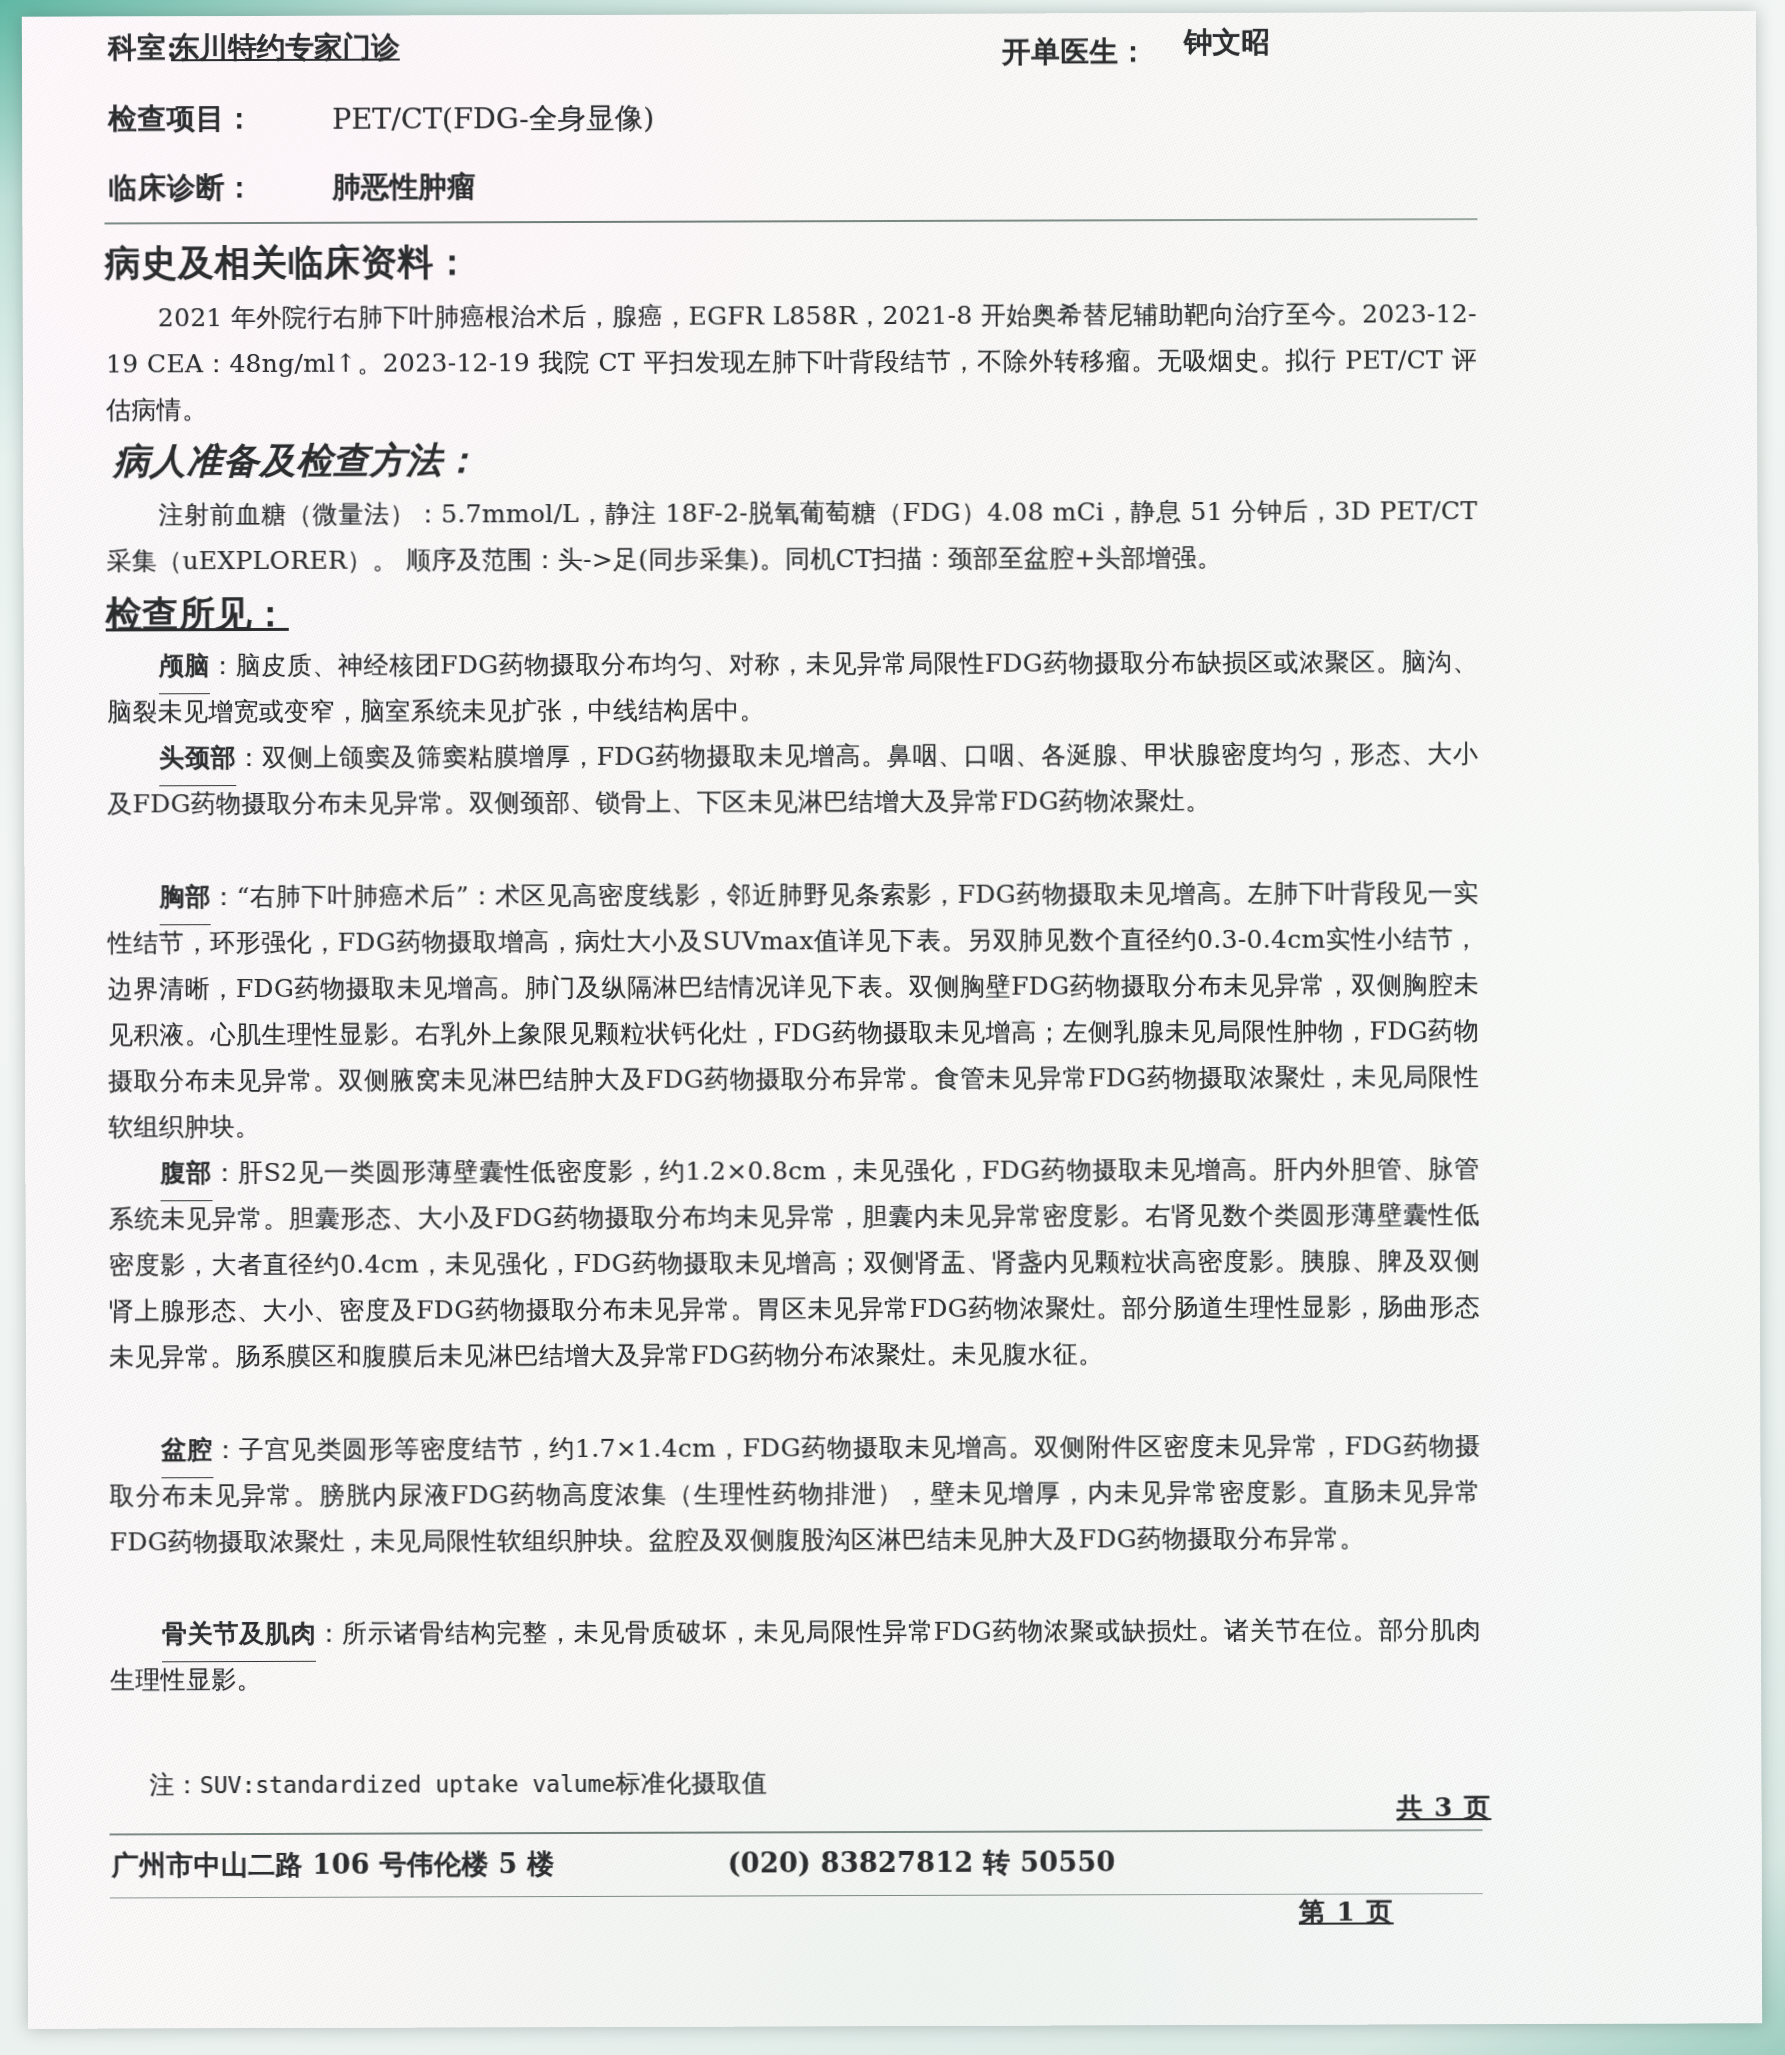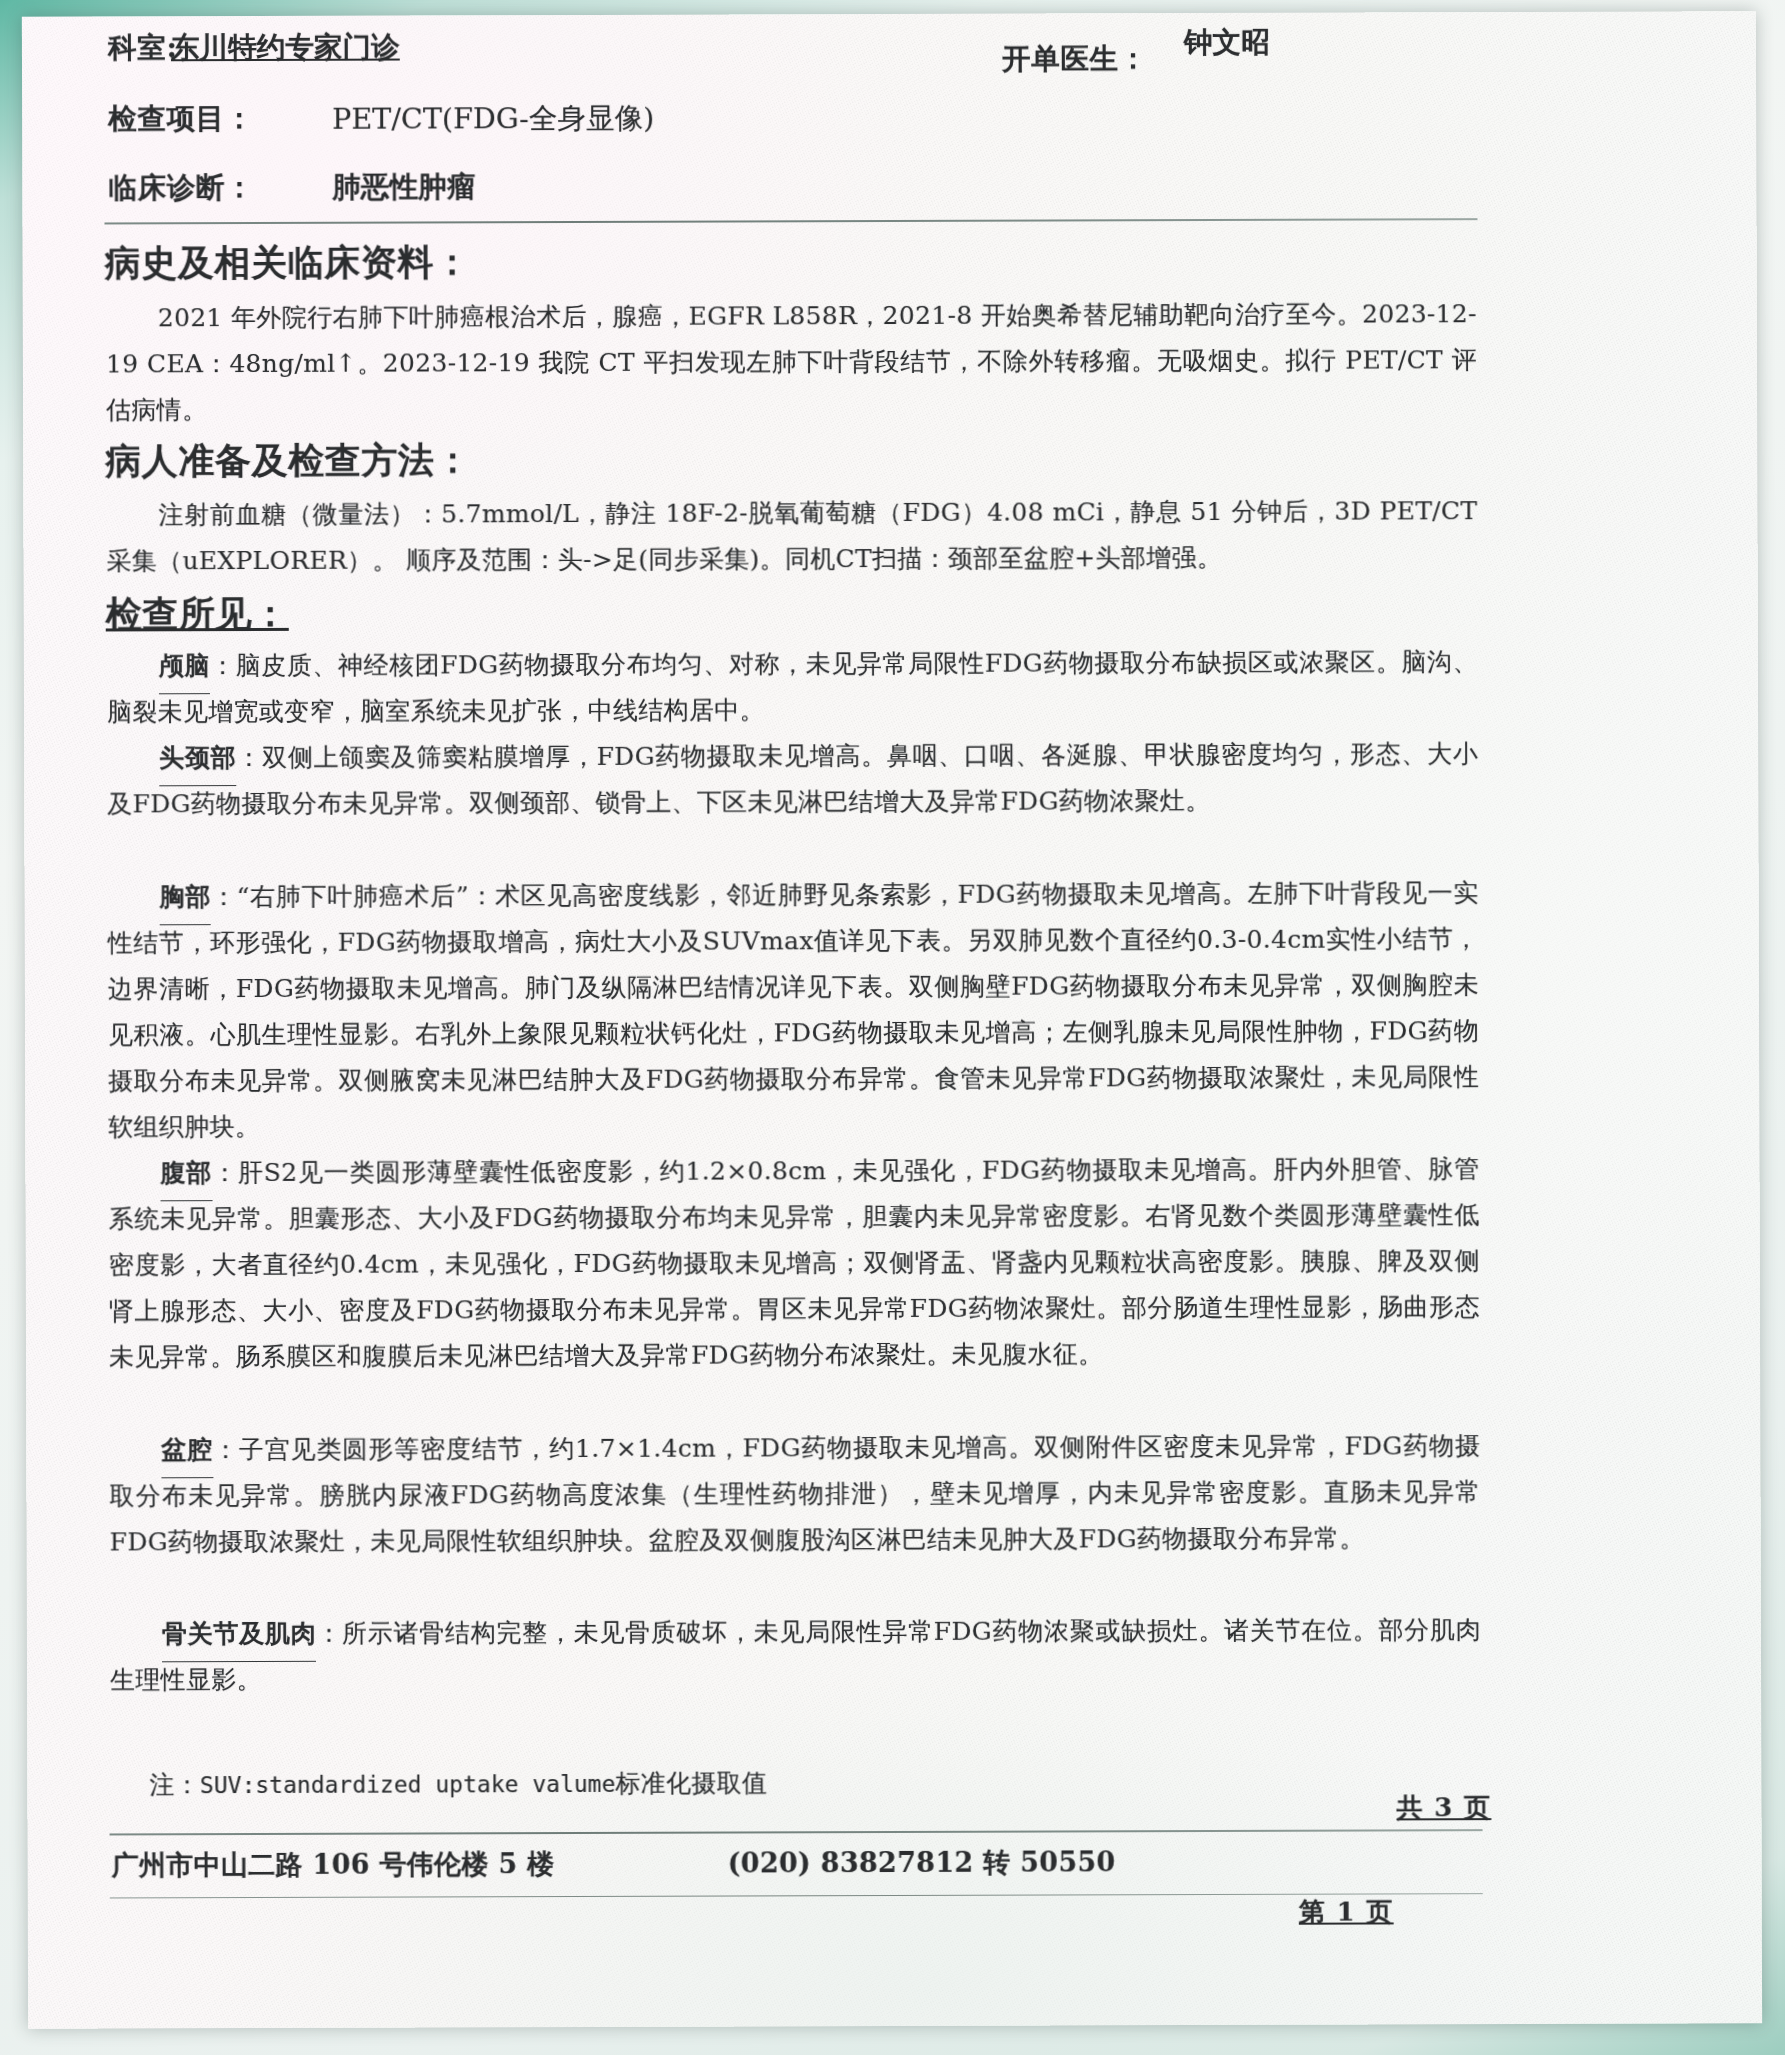--- a/index.html
+++ b/index.html
@@ -171,35 +171,35 @@
 <body>
 
 <div id="photo">
   <div id="sheet">
 
     <div id="page">
 
       <div class="row hdr-label" style="left:86px; top:11.7px;">科室:</div>
       <div class="row hdr-value-cjk" style="left:149px; top:11.7px;text-decoration:underline;">东川特约专家门诊</div>
 
-      <div class="row hdr-label" style="left:980px; top:26px;">开单医生：</div>
+      <div class="row hdr-label" style="left:980px; top:19px;">开单医生：</div>
       <div class="row hdr-value-cjk" style="left:1162px; top:10.4px;">钟文昭</div>
 
       <div class="row hdr-label" style="left:86px; top:83px;">检查项目：</div>
       <div class="row hdr-value lat" style="left:310px; top:84px;">PET/CT(FDG-全身显像)</div>
 
       <div class="row hdr-label" style="left:86px; top:152px;">临床诊断：</div>
       <div class="row hdr-value-cjk" style="left:310px; top:152px;">肺恶性肿瘤</div>
 
       <div class="rule" style="left:82px; top:206px; width:1373px;"></div>
 
       <div class="sec-head" style="left:82px; top:223px;">病史及相关临床资料：</div>
       <div class="para indent" style="left:83px; top:279px; width:1371px;">2021 年外院行右肺下叶肺癌根治术后，腺癌，EGFR L858R，2021-8 开始奥希替尼辅助靶向治疗至今。2023-12-19 CEA：48ng/ml↑。2023-12-19 我院 CT 平扫发现左肺下叶背段结节，不除外转移瘤。无吸烟史。拟行 PET/CT 评估病情。</div>
 
-      <div class="sec-head" style="left:82px; top:421px;">病人准备及检查方法：</div>
+      <div class="sec-head" style="left:90px; top:421px;font-style:italic;">病人准备及检查方法：</div>
       <div class="para indent" style="left:83px; top:476px; width:1371px;">注射前血糖（微量法）：5.7mmol/L，静注 18F-2-脱氧葡萄糖（FDG）4.08 mCi，静息 51 分钟后，3D PET/CT 采集（uEXPLORER）。 顺序及范围：头-&gt;足(同步采集)。同机CT扫描：颈部至盆腔+头部增强。</div>
 
       <div class="sec-head" style="left:82px; top:574px;text-decoration:underline;">检查所见：</div>
 
       <div class="para indent" style="left:83px; top:627px; width:1371px;">
         <span class="organ">颅脑</span><span>：</span><span>脑皮质、神经核团FDG药物摄取分布均匀、对称，未见异常局限性FDG药物摄取分布缺损区或浓聚区。脑沟、脑裂未见增宽或变窄，脑室系统未见扩张，中线结构居中。</span>
       </div>
 
       <div class="para indent" style="left:83px; top:719px; width:1371px;">
         <span class="organ">头颈部</span><span>：</span><span>双侧上颌窦及筛窦粘膜增厚，FDG药物摄取未见增高。鼻咽、口咽、各涎腺、甲状腺密度均匀，形态、大小及FDG药物摄取分布未见异常。双侧颈部、锁骨上、下区未见淋巴结增大及异常FDG药物浓聚灶。</span>

